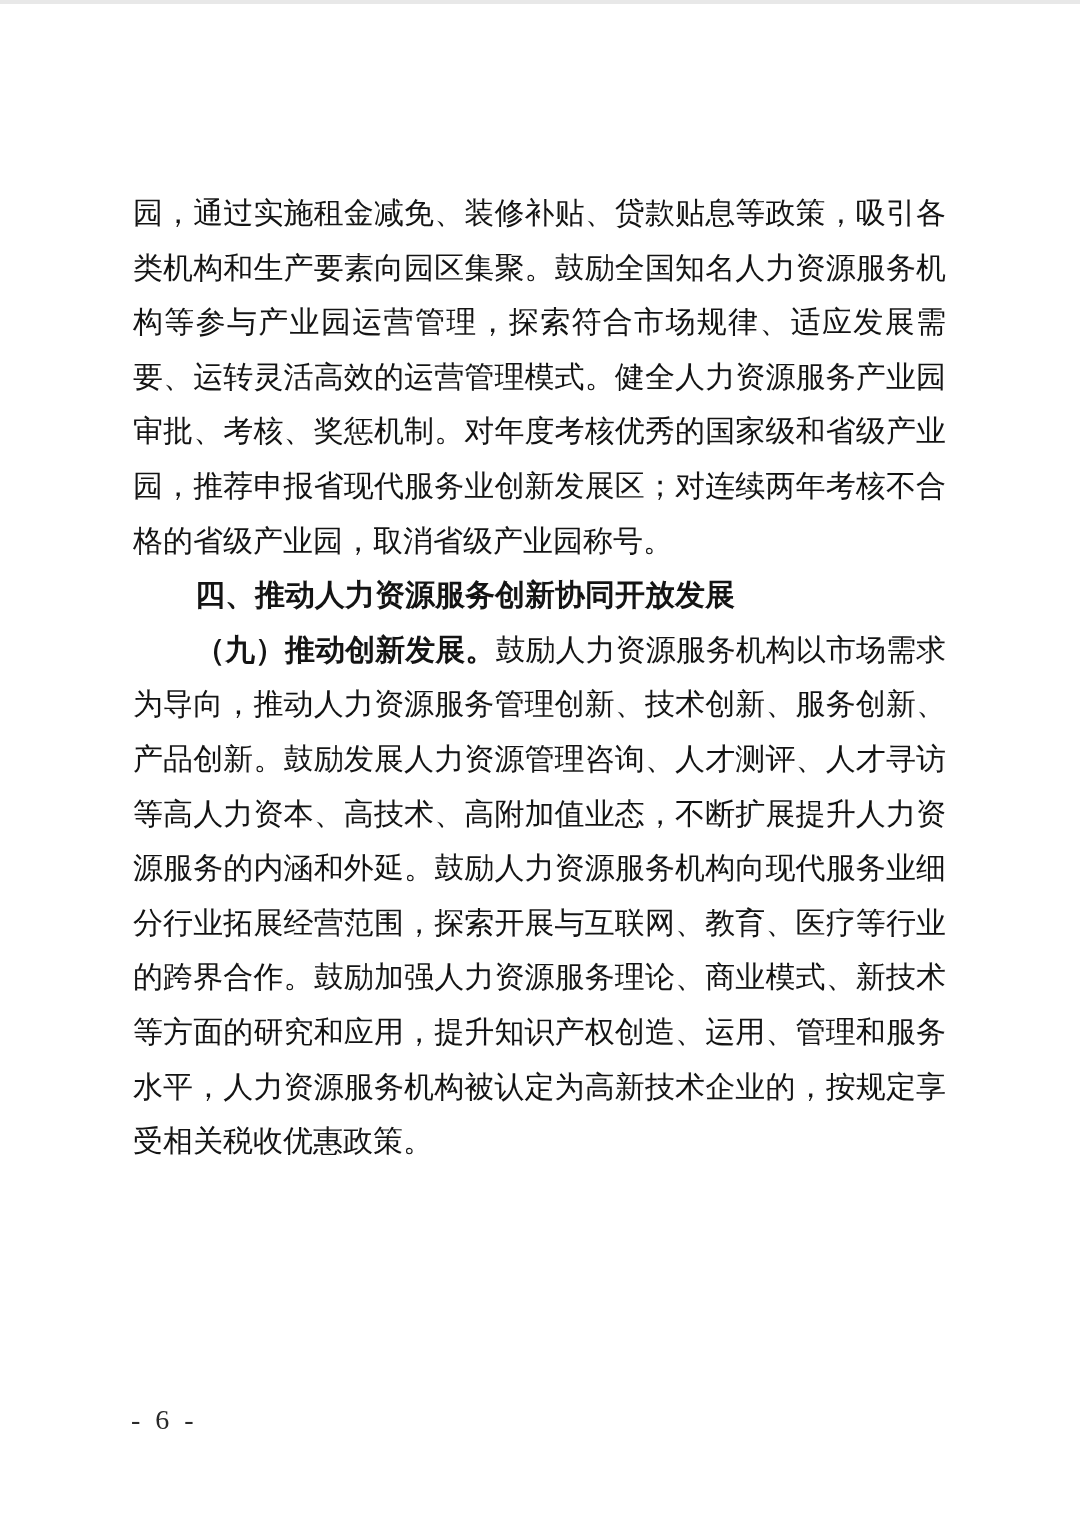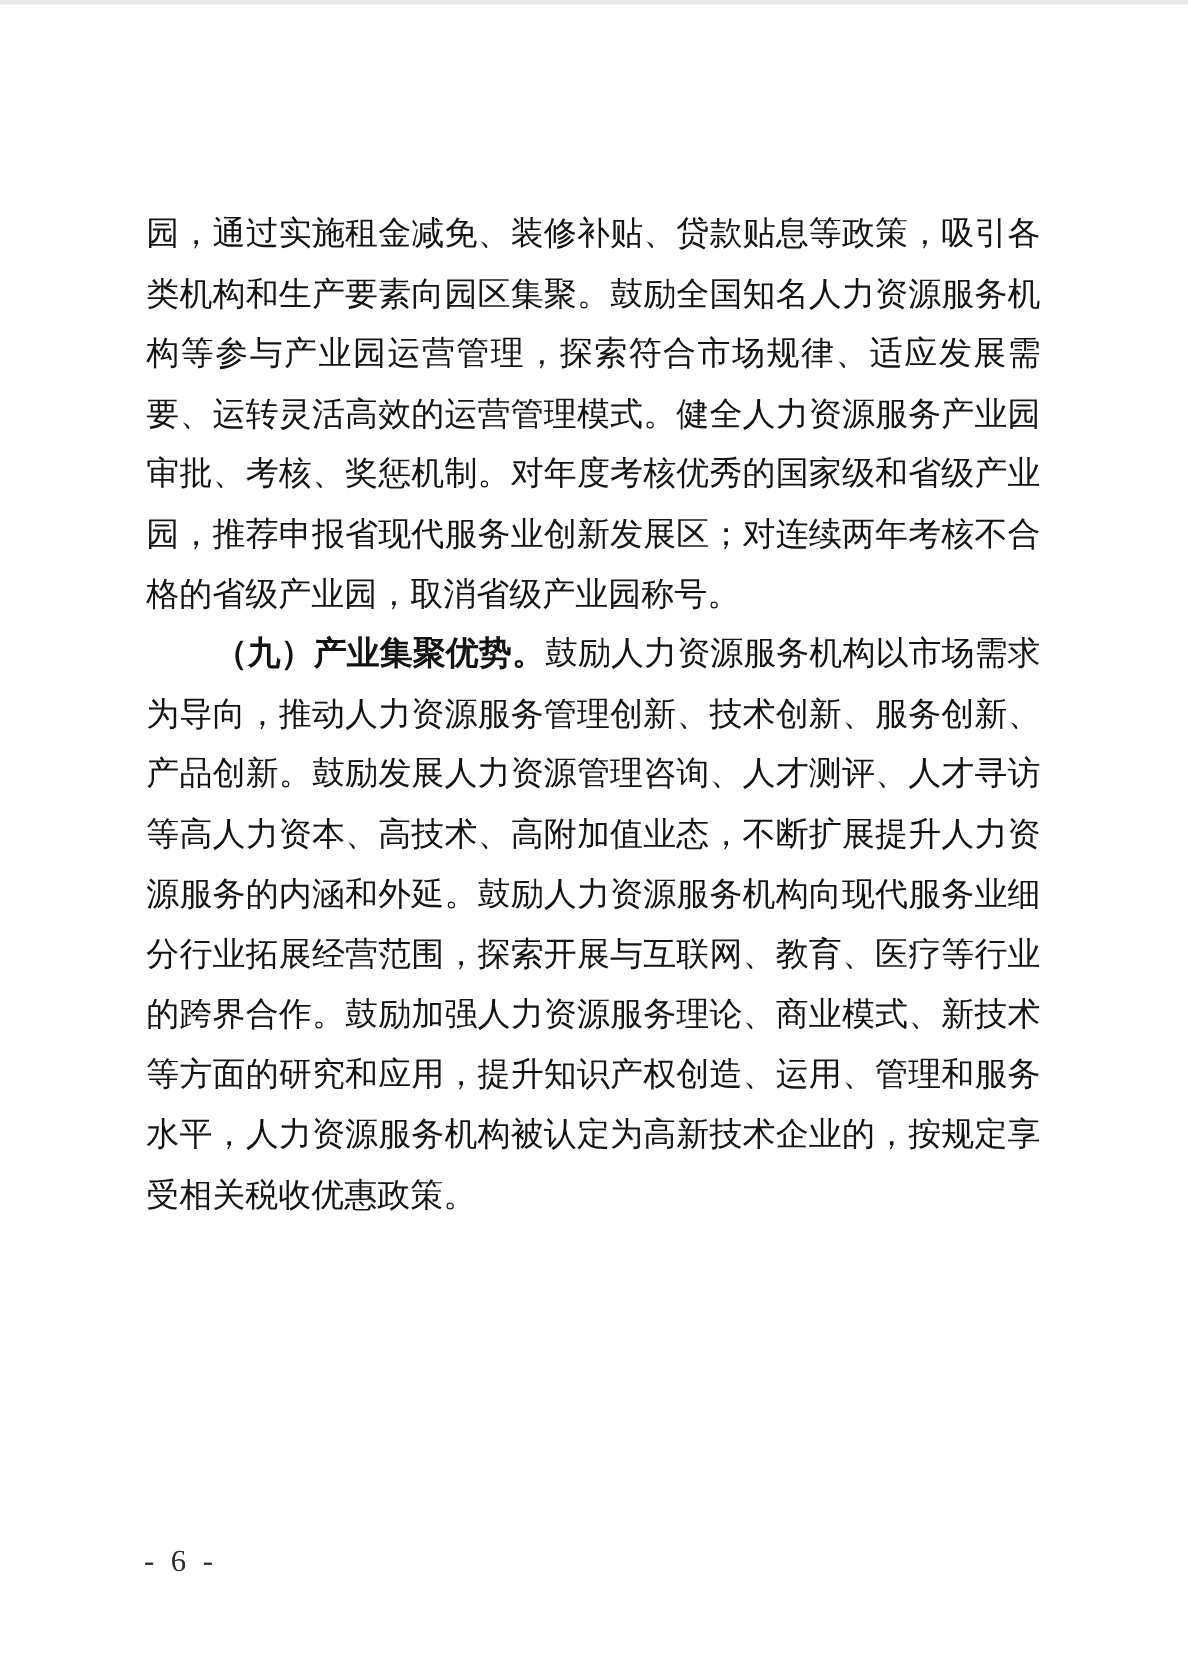--- a/index.html
+++ b/index.html
@@ -39,16 +39,17 @@
     letter-spacing: 4px;
     color: #2a2a2a;
   }
 </style>
 </head>
 <body>
 
 <div class="page">
   <div class="content">
       <p class="para"><span class="seg">园，通过实施租金减免、装修补贴、贷款贴息等政策，吸引各类机构和生产要素向园区集聚。鼓励全国知名人力资源服务机构等参与产业园运营管理，探索符合市场规律、适应发展需要、运转灵活高效的运营管理模式。健全人力资源服务产业园审批、考核、奖惩机制。对年度考核优秀的国家级和省级产业园，推荐申报省现代服务业创新发展区；对连续两年考核不合格的省级产业园，取消省级产业园称号。</span></p>
-      <p class="para indent"><span class="seg bold">（九）产业集聚优势。</span><span class="seg">鼓励人力资源服务机构以市场需求为导向，推动人力资源服务管理创新、技术创新、服务创新、产品创新。鼓励发展人力资源管理咨询、人才测评、人才寻访等高人力资本、高技术、高附加值业态，不断扩展提升人力资源服务的内涵和外延。鼓励人力资源服务机构向现代服务业细分行业拓展经营范围，探索开展与互联网、教育、医疗等行业的跨界合作。鼓励加强人力资源服务理论、商业模式、新技术等方面的研究和应用，提升知识产权创造、运用、管理和服务水平，人力资源服务机构被认定为高新技术企业的，按规定享受相关税收优惠政策。</span></p>
+      <p class="para indent heading"><span class="seg bold">四、推动人力资源服务创新协同开放发展</span></p>
+      <p class="para indent"><span class="seg bold">（九）推动创新发展。</span><span class="seg">鼓励人力资源服务机构以市场需求为导向，推动人力资源服务管理创新、技术创新、服务创新、产品创新。鼓励发展人力资源管理咨询、人才测评、人才寻访等高人力资本、高技术、高附加值业态，不断扩展提升人力资源服务的内涵和外延。鼓励人力资源服务机构向现代服务业细分行业拓展经营范围，探索开展与互联网、教育、医疗等行业的跨界合作。鼓励加强人力资源服务理论、商业模式、新技术等方面的研究和应用，提升知识产权创造、运用、管理和服务水平，人力资源服务机构被认定为高新技术企业的，按规定享受相关税收优惠政策。</span></p>
     </div>
   <div class="footer">- 6 -</div>
 </div>
 
 </body></html>

